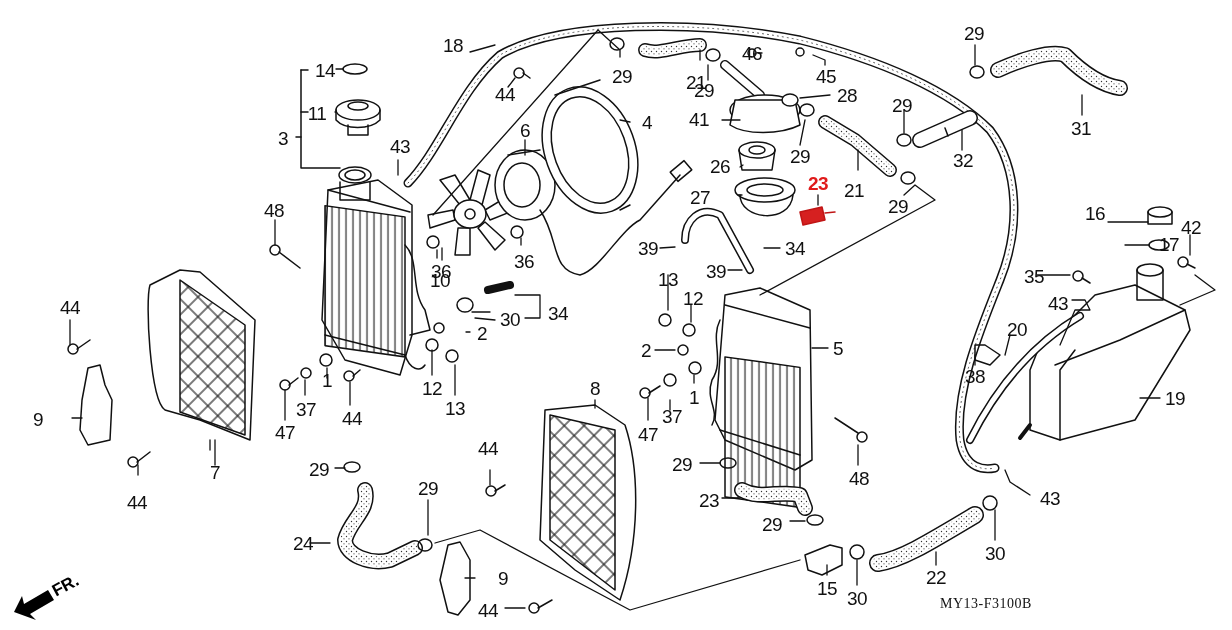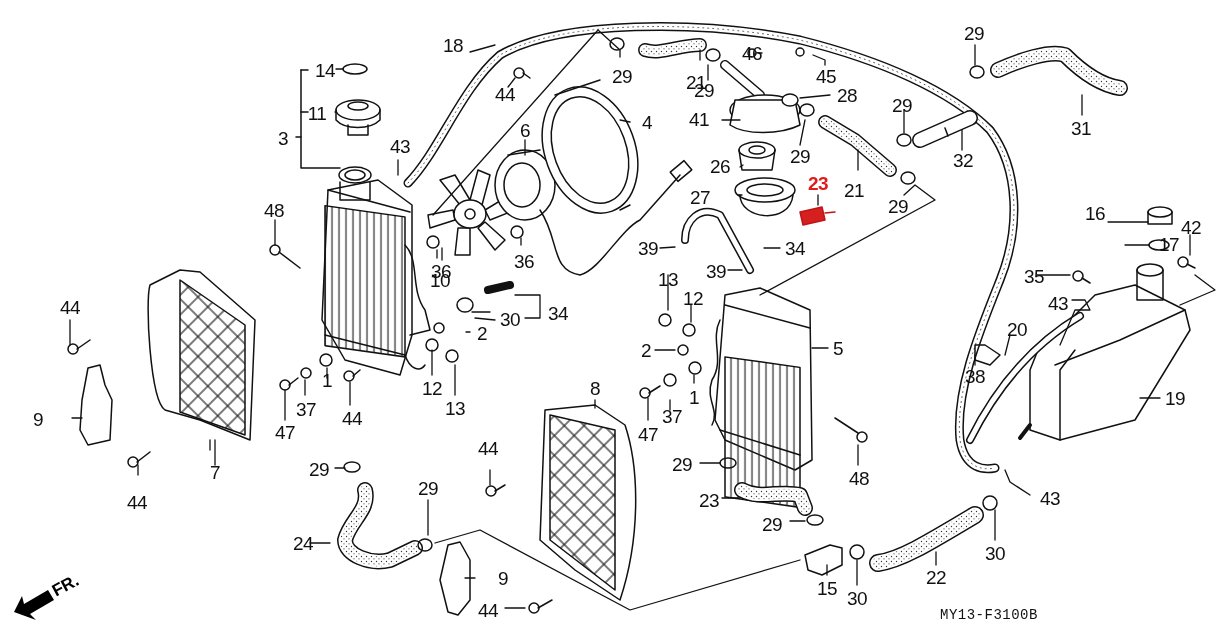--- a/index.html
+++ b/index.html
@@ -1,21 +1,21 @@
 <!DOCTYPE html>
 <html><head>
 <meta charset="utf-8">
 <style>
   html,body{margin:0;padding:0;background:#ffffff;}
   body{width:1232px;height:630px;overflow:hidden;position:relative;font-family:"Liberation Sans",sans-serif;}
   #stage{position:absolute;left:0;top:0;width:1232px;height:630px;}
   svg{position:absolute;left:0;top:0;}
   .lbl{position:absolute;font-family:"Liberation Sans",sans-serif;font-size:19px;color:#111;line-height:1;white-space:nowrap;transform:translate(-50%,-50%);letter-spacing:-0.5px;cursor:pointer;}
   .lbl.hl{color:#e01b1b;font-weight:bold;}
-  .code{position:absolute;left:940px;top:596px;font-family:Liberation Mono, monospace;font-size:14px;color:#111;letter-spacing:0.5px;margin-top:11px;}
+  .code{position:absolute;left:940px;top:596px;font-family:Liberation Serif, serif;font-size:14px;color:#111;letter-spacing:0.5px;}
   .fr{position:absolute;left:52px;top:576px;font-family:"Liberation Sans",sans-serif;font-weight:bold;font-size:17px;color:#000;transform:rotate(-28deg);}
 </style>
 </head>
 <body>
 
 <div id="stage">
 
 <svg width="1232" height="630" viewBox="0 0 1232 630">
   <defs>
     <pattern id="dots" width="5" height="5" patternUnits="userSpaceOnUse">

